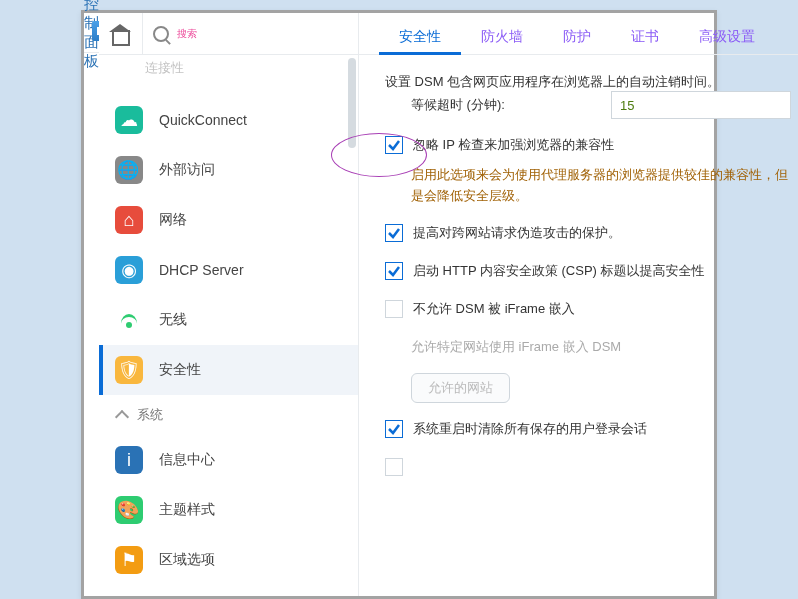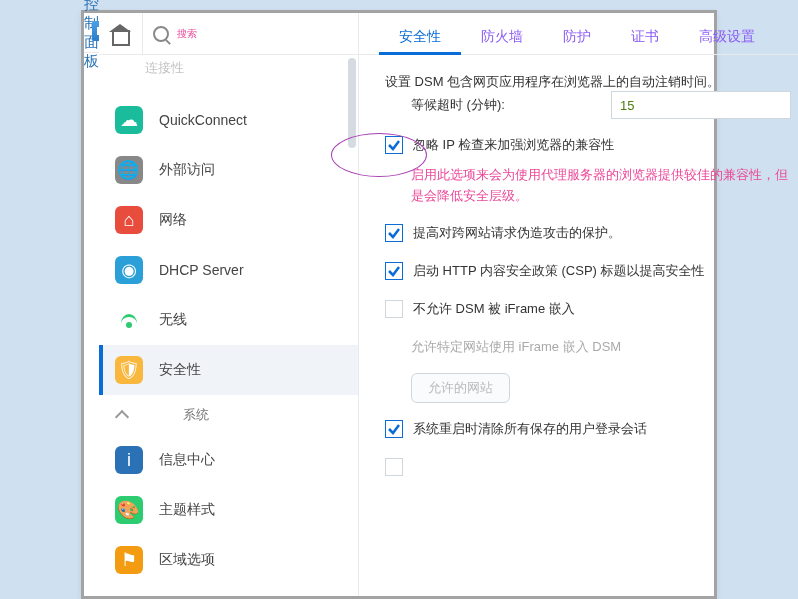--- a/index.html
+++ b/index.html
@@ -16,39 +16,39 @@
     .searchbox { flex:1; display:flex; align-items:center; padding: 0 10px; color:#ec4899; font-size:10px;}
     .search-ico { width:16px;height:16px;border:2px solid #888;border-radius:50%;position:relative;margin-right:8px;}
     .search-ico::after{content:'';position:absolute;width:6px;height:2px;background:#888;transform:rotate(45deg);bottom:-3px;right:-4px;}
     .side-scroll { flex:1; overflow:hidden; }
     .truncated-item { height:26px; display:flex;align-items:center;padding-left:46px;color:#888;font-size:13px;opacity:.5;}
     .spacer { height:14px; }
     .nav-item { height:50px; display:flex;align-items:center;padding-left:16px;font-size:14px;color:#444;cursor:pointer;position:relative;}
     .nav-item.active { background:#f0f4f9; }
     .nav-item.active::before { content:''; position:absolute;left:0;top:0;bottom:0;width:4px;background:#0a6cd6;}
     .nav-ico { width:28px;height:28px;margin-right:16px;display:flex;align-items:center;justify-content:center;font-size:18px;color:#fff;border-radius:6px;}
-    .section-hdr { height:40px;display:flex;align-items:center;padding-left:18px;color:#777;font-size:13px;cursor:pointer;gap:46px;}
+    .section-hdr { height:40px;display:flex;align-items:center;padding-left:18px;color:#777;font-size:13px;cursor:pointer;}
     .chev { display:inline-block;width:10px;height:10px;border-left:2px solid #999;border-top:2px solid #999;transform:rotate(45deg);margin-right:10px;margin-top:4px;}
     .scrollbar { position:absolute;right:2px;top:45px;width:8px;height:90px;background:#d5dbe0;border-radius:4px;}
     .content { flex:1; display:flex;flex-direction:column; }
     .tabs { height:42px;display:flex;align-items:end;padding:0 20px;border-bottom:1px solid #e8ebee;}
     .tab { padding:10px 20px 8px 20px;font-size:14px;color:#8b5cf6;cursor:pointer;position:relative;}
     .tab.active { color:#0a6cd6; }
     .tab.active::after { content:'';position:absolute;left:0;right:0;bottom:-1px;height:3px;background:#0a6cd6;}
     .pane { flex:1;padding:18px 26px;font-size:13px;color:#333;overflow:auto;}
     .desc { color:#333;}
     .row { display:flex;align-items:center;margin-bottom:14px; min-height:24px;}
     .row.indent { padding-left:26px; }
     .fld-lbl { width:200px; }
     .txt-in { width:180px;height:28px;border:1px solid #cfd6dc;padding:0 8px;font-size:13px;color:#4d7c0f;}
     .chk { width:18px;height:18px;border:1px solid #cfd6dc;margin-right:10px;display:flex;align-items:center;justify-content:center;flex-shrink:0;cursor:pointer;}
     .chk.on { background:#fff;border-color:#0a6cd6;}
     .chk.on svg { display:block;}
     .chk svg { display:none;}
-    .hint { color:#ec4899;font-size:13px;line-height:1.6;margin:-6px 0 14px 26px;}
+    .hint { color:#a16207;font-size:13px;line-height:1.6;margin:-6px 0 14px 26px;}
     .dis { color:#aaa;}
     .btn { display:inline-block;padding:5px 16px;border:1px solid #cfd6dc;background:#fafbfc;font-size:13px;cursor:pointer;border-radius:6px;}
     .btn.dis { color:#bbb;cursor:not-allowed;}
     .highlight-ellipse { position:absolute; left:247px; top:120px; width:96px; height:44px; border:1px solid #a83fb5; border-radius:50%; pointer-events:none; z-index:10;}
     
     .i-qc{background:#1abc9c;} .i-ext{background:#888;} .i-net{background:#e74c3c;} .i-dhcp{background:#2a9fd8;} .i-sec{background:#f9b73e;} .i-info{background:#2a72b5;} .i-theme{background:#2ecc71;} .i-reg{background:#f39c12;}
     .wifi { width:22px;height:16px;position:relative;}
     .wifi::before{content:'';position:absolute;left:3px;top:2px;width:16px;height:16px;border:3px solid #2ecc71;border-bottom:none;border-left:none;border-right:none;border-radius:50%;}
     .wifi::after{content:'';position:absolute;left:8px;top:10px;width:6px;height:6px;background:#2ecc71;border-radius:50%;}
     .home-ico{width:22px;height:20px;position:relative;}

